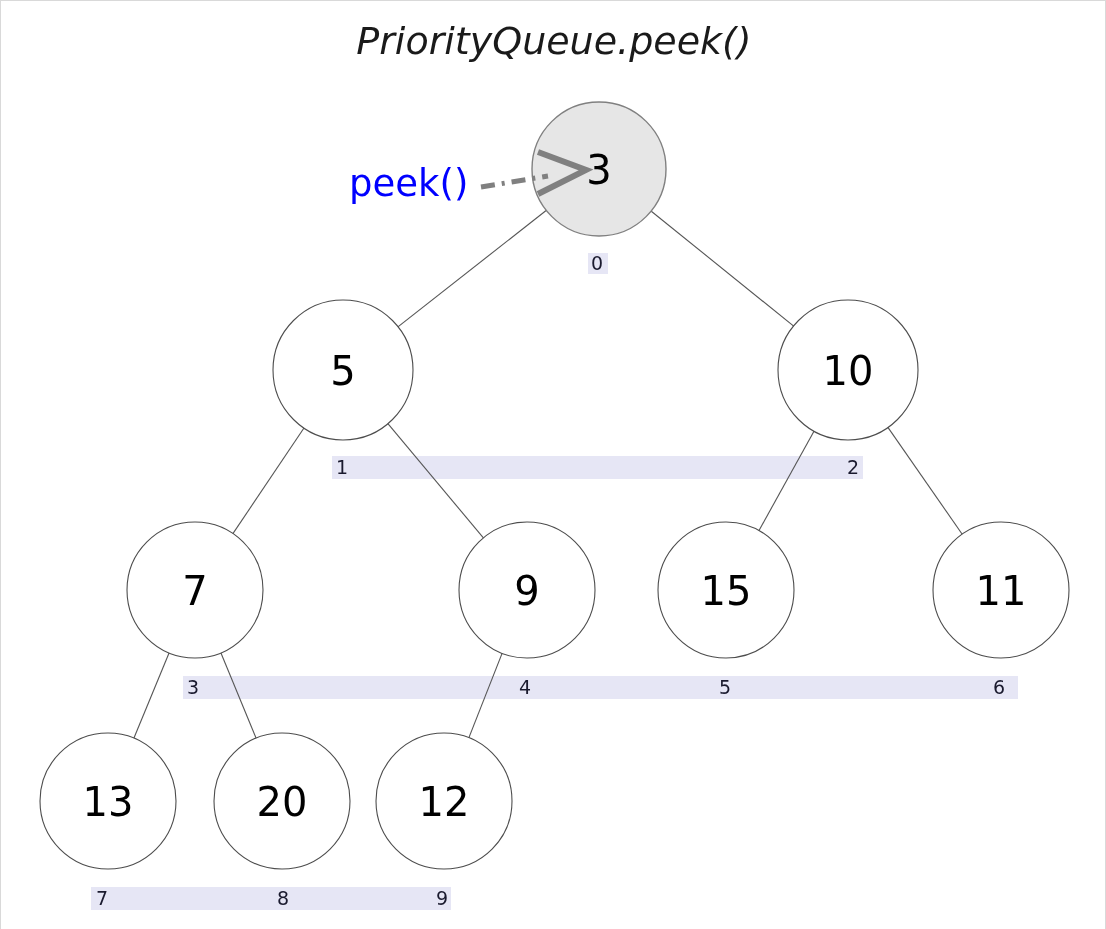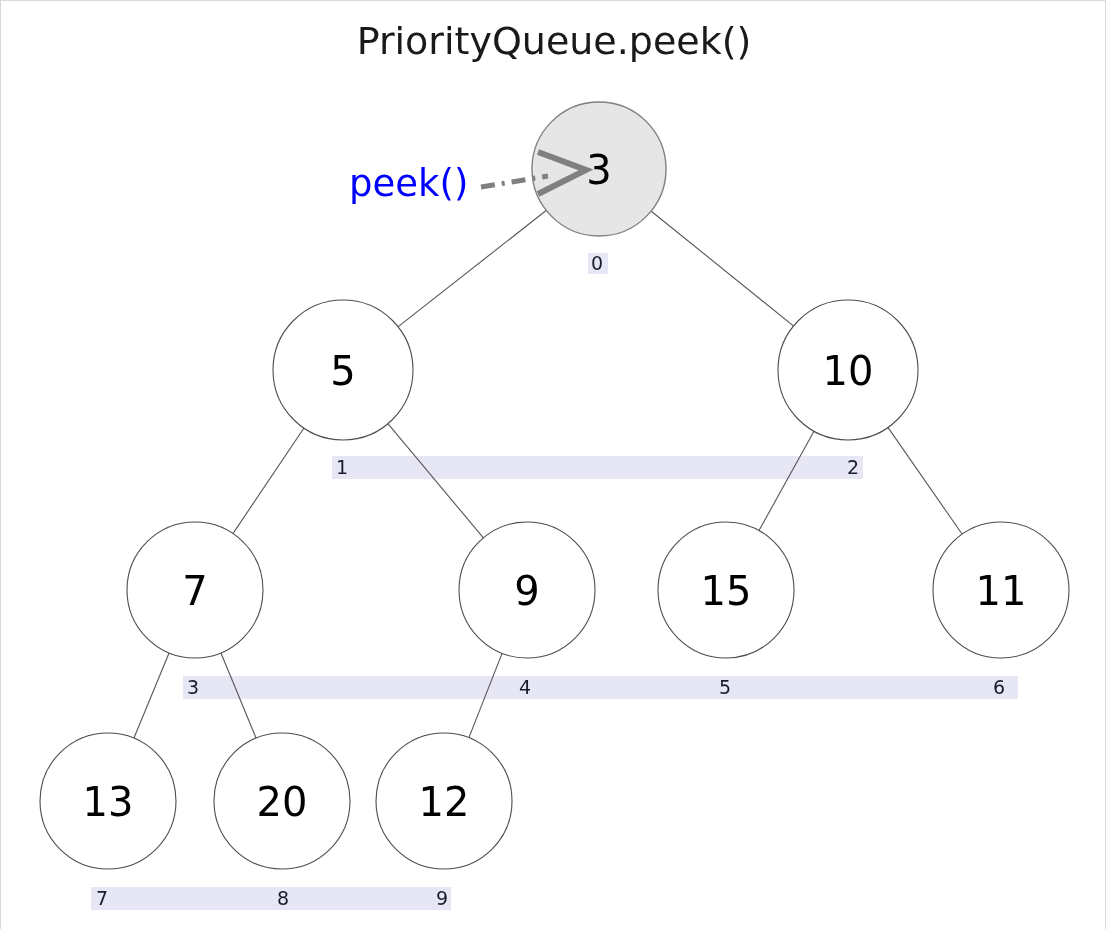--- a/index.html
+++ b/index.html
@@ -22,20 +22,21 @@
   #title {
     position: absolute;
     left: 0;
     top: 18px;
     width: 1106px;
     text-align: center;
     font-size: 38px;
     color: #1a1a1a;
     font-family: "DejaVu Sans", "Liberation Sans", sans-serif;
     letter-spacing: 0px;
+    font-style: italic;
   }
   svg.layer {
     position: absolute;
     left: 0;
     top: 0;
     width: 1106px;
     height: 929px;
   }
   .node-circle {
     fill: #ffffff;

